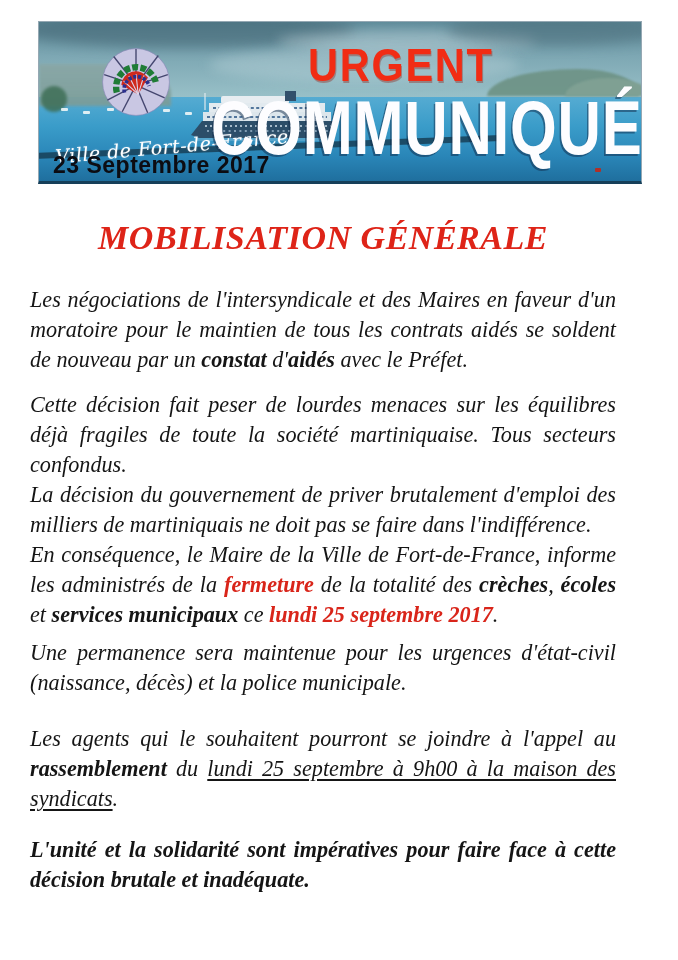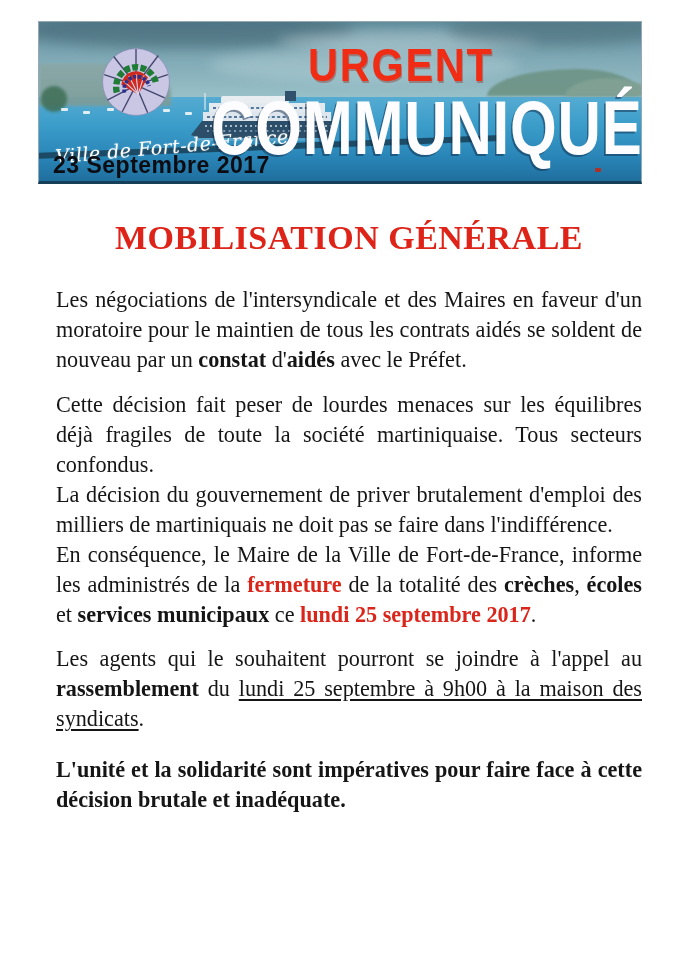--- a/index.html
+++ b/index.html
@@ -66,31 +66,31 @@
     transform:scaleX(.79);transform-origin:left top;
     text-shadow:-2px 2px 0 rgba(16,42,74,.5);
   }
   .banner-date{
     position:absolute;left:14px;bottom:2px;
     font-family:Liberation Sans, sans-serif;font-weight:bold;font-size:23px;
     color:#0c0c12;letter-spacing:.5px;white-space:nowrap;
   }
 
   
-  .doc{position:absolute;left:56px;top:0;width:586px;}
+  .doc{position:absolute;left:30px;top:0;width:586px;font-style:italic;}
   h1.title{
     margin:218px 0 27px;font-size:34px;line-height:40px;text-align:center;
     font-weight:bold;color:var(--title-red);letter-spacing:.5px;
     font-family:"Liberation Serif",serif;
   }
   .doc p{
     font-size:22.2px;line-height:30px;text-align:justify;margin:0;
   }
   .doc p.g15{margin-bottom:15px;}
-  .doc p.g14{margin-bottom:14px;}
+  .doc p.g14{margin-bottom:8px;}
   .doc p.g26{margin-bottom:26px;}
   .doc p.g21{margin-bottom:21px;}
   .doc .b{font-weight:bold;}
   .doc .r{color:var(--highlight-red);}
   .doc .u{text-decoration:underline;text-decoration-thickness:2px;text-underline-offset:3px;}
 </style>
 </head>
 <body>
 
 <div class="page">
@@ -162,17 +162,18 @@
     <div class="communique">COMMUNIQUÉ</div>
     <div class="banner-date">23 Septembre 2017</div>
   </div>
 
   <div class="doc">
     <h1 class="title">MOBILISATION GÉNÉRALE</h1>
     <p class="g15"><span>Les négociations de l'intersyndicale et des Maires en faveur d'un moratoire pour le maintien de tous les contrats aidés se soldent de nouveau par un </span><span class="b">constat</span><span> d'</span><span class="b">aidés</span><span> avec le Préfet.</span></p>
     <p><span>Cette décision fait peser de lourdes menaces sur les équilibres déjà fragiles de toute la société martiniquaise. Tous secteurs confondus.</span></p>
     <p><span>La décision du gouvernement de priver brutalement d'emploi des milliers de martiniquais ne doit pas se faire dans l'indifférence.</span></p>
     <p class="g14"><span>En conséquence, le Maire de la Ville de Fort-de-France, informe les administrés de la </span><span class="b r">fermeture</span><span> de la totalité des </span><span class="b">crèches</span><span>, </span><span class="b">écoles</span><span> et </span><span class="b">services municipaux</span><span> ce </span><span class="b r">lundi 25 septembre 2017</span><span>.</span></p>
+    <p class="g26"><span>Une permanence sera maintenue pour les urgences d'état-civil (naissance, décès) et la police municipale.</span></p>
     <p class="g21"><span>Les agents qui le souhaitent pourront se joindre à l'appel au </span><span class="b">rassemblement</span><span> du </span><span class="u">lundi 25 septembre à 9h00 à la maison des syndicats</span><span>.</span></p>
     <p><span class="b">L'unité et la solidarité sont impératives pour faire face à cette décision brutale et inadéquate.</span></p>
   </div>
 
 </div>
 
 </body></html>

